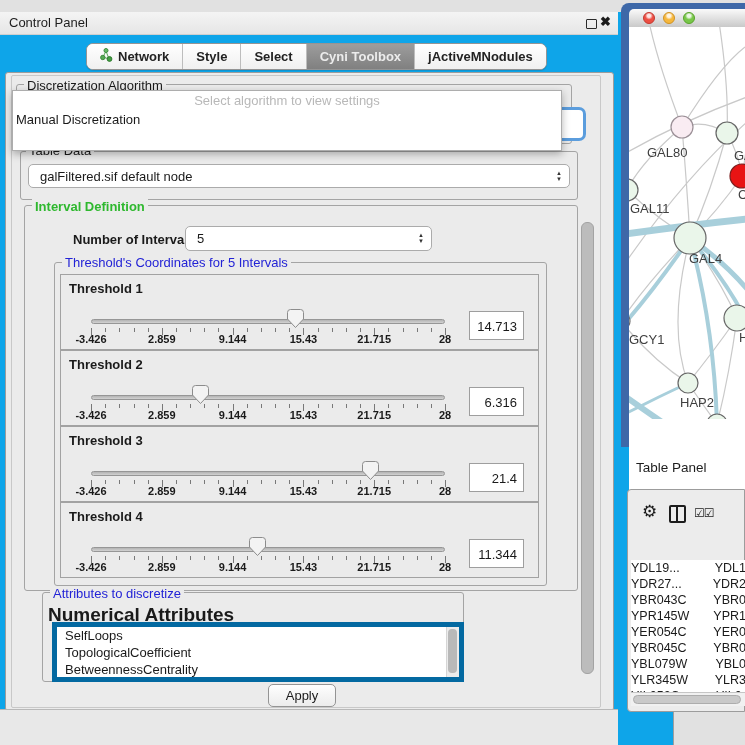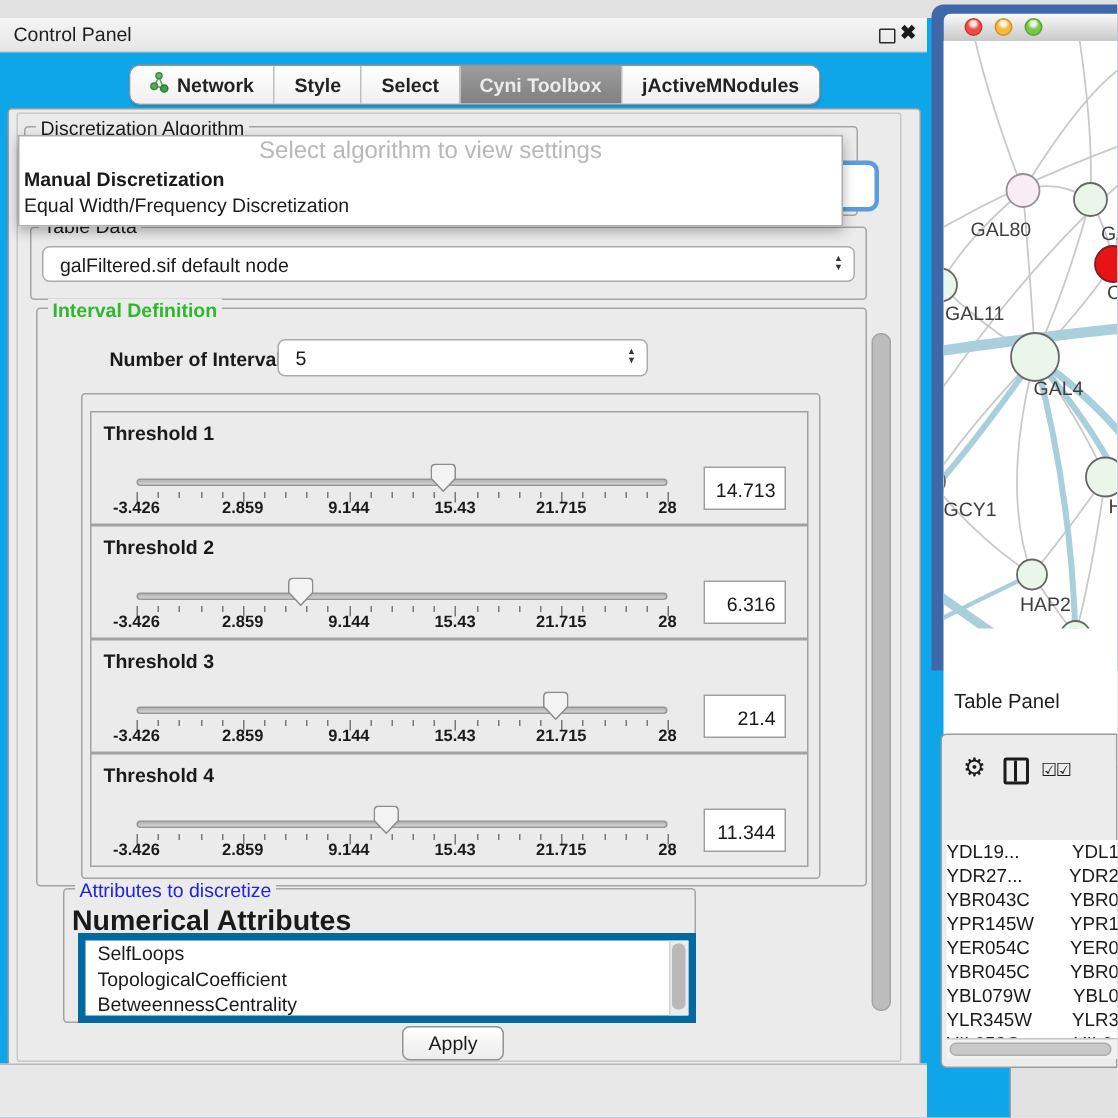--- a/index.html
+++ b/index.html
@@ -27,23 +27,23 @@
   .grp-label{font-size:13px;background:#ebebeb;padding:0 3px;white-space:nowrap}
   .green{color:#2eb82e}.blue{color:#2323d6}
   
   .combo{background:#fff;border:1px solid #ababab;border-radius:5px;display:flex;align-items:center;font-size:13px;box-sizing:border-box}
   .combo .val{padding-left:11px;white-space:nowrap}
   .spin{margin-left:auto;margin-right:7px;display:flex;flex-direction:column;line-height:5px;font-size:6px;color:#333;gap:1px}
   #combo-focused{left:24px;top:95px;width:556px;height:28px;background:#fff;border:3px solid #5b9ddd;border-radius:7px;z-index:1}
   
   #popup{left:12px;top:78px;width:548px;height:59px;background:#fff;border:1px solid #adadad;z-index:3;
          box-shadow:0 3px 8px rgba(0,0,0,.3)}
-  .popup-hint{text-align:center;color:#b8b8b8;font-size:16px;line-height:20px}
+  .popup-hint{text-align:center;color:#b8b8b8;font-size:13px;line-height:20px}
   .popup-opt{font-size:13px;line-height:17px;padding-left:3px;white-space:nowrap}
-  .popup-opt.b{font-weight:bold}
+  .popup-opt.b{font-weight:normal}
   
   .thr-box{position:absolute;left:60px;width:477px;height:74px;border:1px solid #a2a2a2;background:#ebebeb}
   .thr-label{position:absolute;left:8px;top:6px;font-size:13px;font-weight:bold}
   .thr-track{position:absolute;left:30px;top:44px;width:354px;height:5px;background:linear-gradient(#b3b3b3,#d2d2d2);
              border:1px solid #969696;border-radius:3px;box-sizing:border-box}
   .thr-handle{position:absolute;top:34px}
   .tk{position:absolute;top:53px;width:1px;height:4px;background:#787878}
   .tk.mj{height:7px}
   .tkl{position:absolute;top:58px;transform:translateX(-50%);font-size:11px;font-weight:bold;color:#1a1a1a}
   .thr-value{position:absolute;left:408px;top:36px;width:55px;height:29px;background:#fff;border:1px solid #9e9e9e;
@@ -123,21 +123,20 @@
   <div class="abs" id="panel-inner"></div>
   <div class="abs" id="vscroll"></div>
 
   <div class="abs grp" style="left:16px;top:72px;width:554px;height:58px"></div>
   <span class="abs grp-label" style="left:24px;top:66px">Discretization Algorithm</span>
   <div class="abs" id="combo-focused"></div>
 
   <div class="abs" id="popup">
     <div class="popup-hint">Select algorithm to view settings</div>
     <div class="popup-opt b">Manual Discretization</div>
-    <div class="popup-opt">Equal Width/Frequency Discretization</div>
   </div>
 
   <div class="abs grp" style="left:20px;top:139px;width:556px;height:47px"></div>
   <span class="abs grp-label" style="left:26px;top:131px">Table Data</span>
   <div class="abs combo" style="left:28px;top:152px;width:542px;height:24px">
     <span class="val">galFiltered.sif default node</span>
     <span class="spin">
         <span>▲</span>
         <span>▼</span>
       </span>
@@ -148,20 +147,21 @@
   <span class="abs bold" style="left:73px;top:220px;font-size:13px">Number of Intervals</span>
   <div class="abs combo" style="left:185px;top:214px;width:247px;height:25px">
     <span class="val">5</span>
     <span class="spin">
         <span>▲</span>
         <span>▼</span>
       </span>
   </div>
 
   <div class="abs grp" style="left:54px;top:250px;width:491px;height:322px"></div>
+  <span class="abs grp-label blue" style="left:62px;top:243px">Threshold's Coordinates for 5 Intervals</span>
   <div class="abs" id="thresholds" style="left:0;top:0">
       <div class="thr-box" style="top: 262px;">
         <div class="thr-label">Threshold 1</div>
         <div class="thr-track"></div>
         <i class="tk mj" style="left:30.0px"></i>
         <i class="tk" style="left:44.2px"></i>
         <i class="tk" style="left:58.3px"></i>
         <i class="tk" style="left:72.5px"></i>
         <i class="tk" style="left:86.6px"></i>
         <i class="tk mj" style="left:100.8px"></i>

